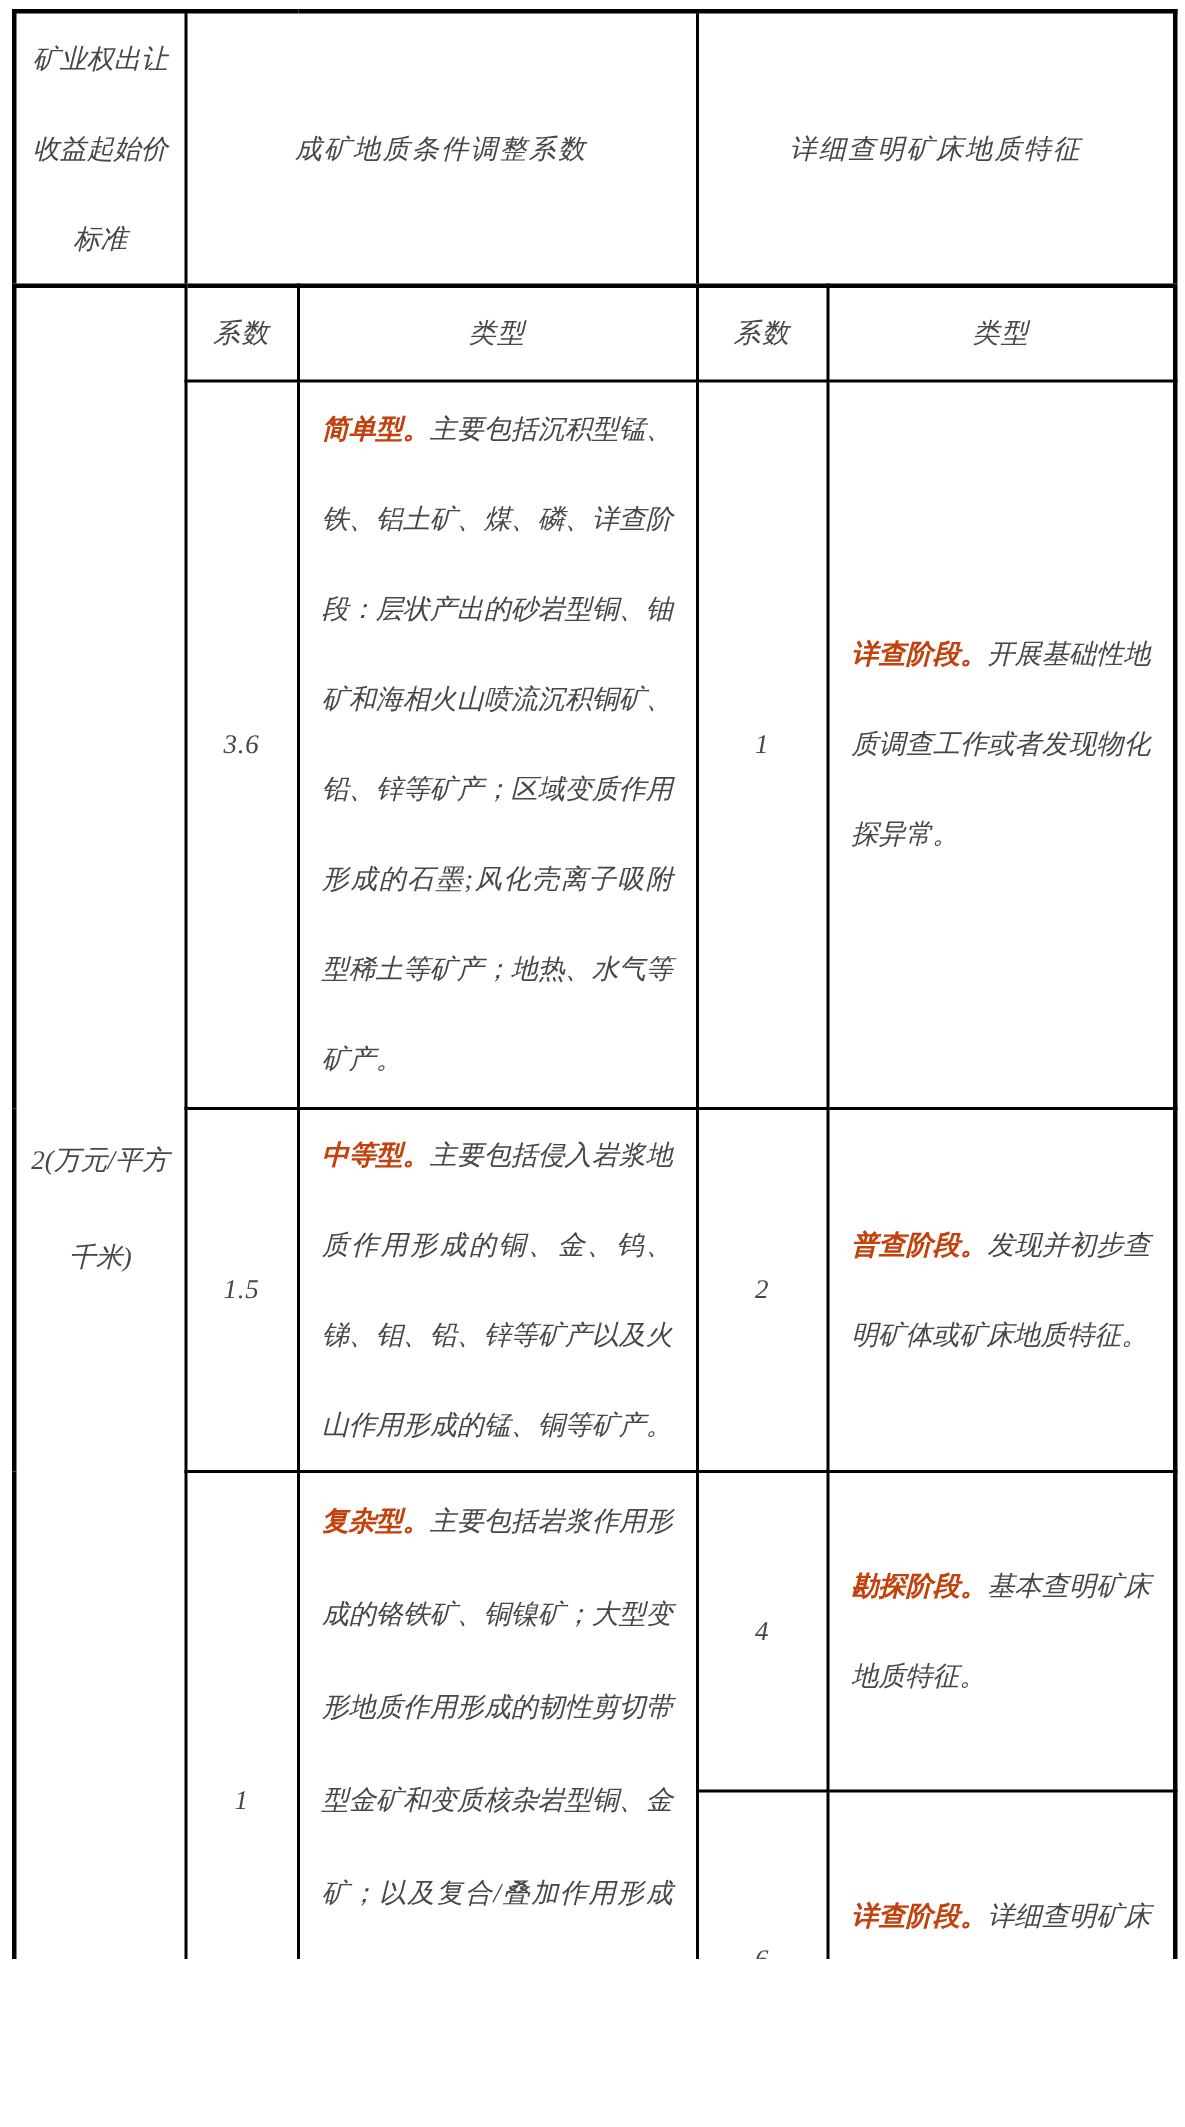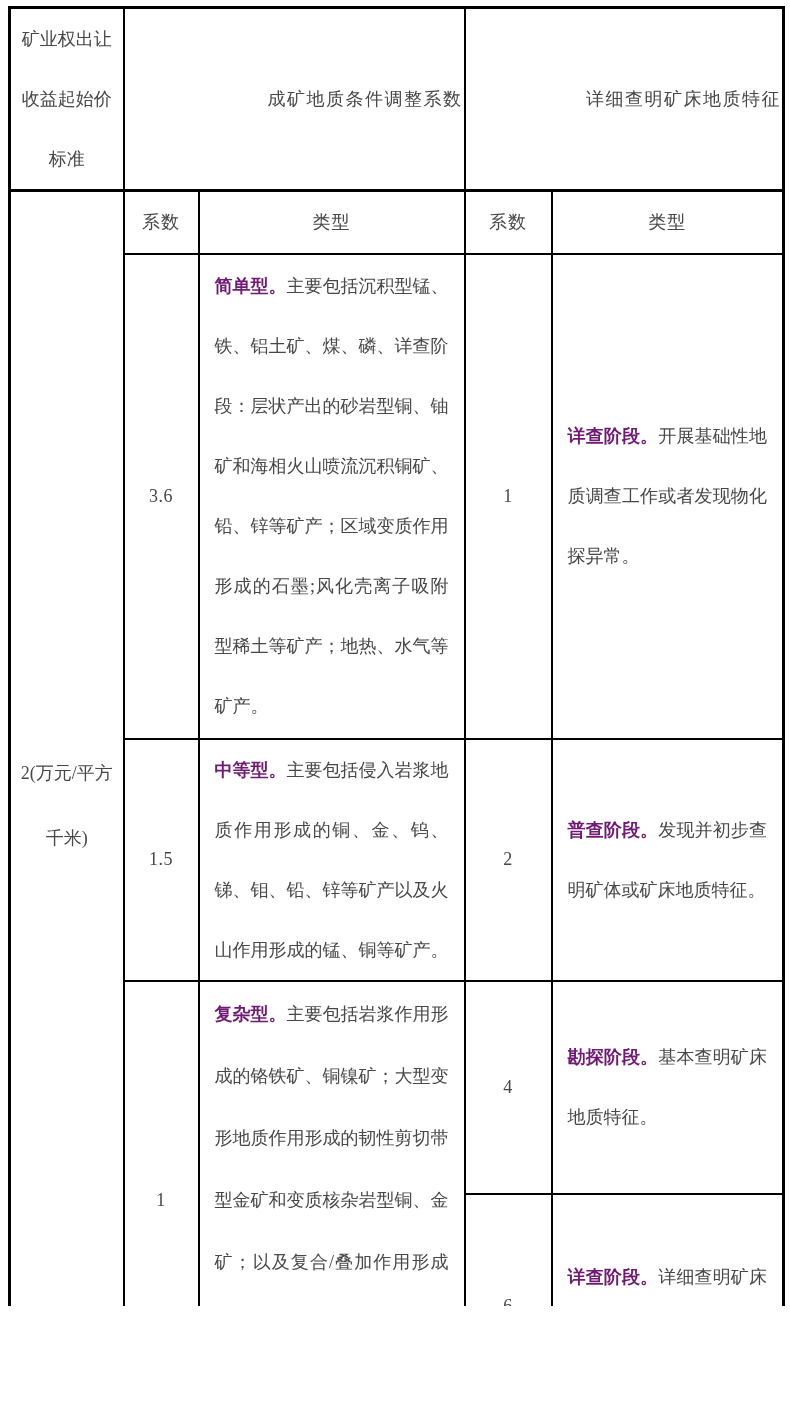--- a/index.html
+++ b/index.html
@@ -7,20 +7,21 @@
     padding: 0;
     background: #ffffff;
     font-family: "Liberation Serif", "DejaVu Serif", serif;
   }
   .page {
     width: 790px;
     height: 1306px;
     background: #ffffff;
     position: relative;
     box-sizing: border-box;
+    font-style: italic;
   }
   table.doc-table {
     position: absolute;
     left: 8px;
     top: 6px;
     width: 774px;
     height: 1406px;
     border-collapse: collapse;
     table-layout: fixed;
     color: #474747;
@@ -33,21 +34,21 @@
     overflow: hidden;
   }
   
   table.doc-table { border: 3px solid #000000; }
   tr.header-row td { border-bottom: 3px solid #000000; }
 
   
   td.top-header {
     font-size: 19px;
     letter-spacing: 1.5px;
-    text-align: right;
+    text-align: center;
   }
   
   td.corner-header {
     font-size: 19px;
     line-height: 60px;
     padding: 0 8px;
     text-align: center;
   }
   
   td.price-cell {
@@ -72,21 +73,21 @@
   
   td.type-cell {
     padding: 0 15px;
     line-height: 60px;
     text-align: justify;
     text-justify: inter-ideograph;
   }
   td.type-cell-tall { line-height: 62px; }
   .lead {
     font-weight: bold;
-    color: #701a75;
+    color: #c2410c;
     font-family: "Liberation Sans", "DejaVu Sans", sans-serif;
   }
 </style>
 </head>
 <body>
 
 <div class="page">
   <table class="doc-table">
     <colgroup>
       <col style="width:114px">

